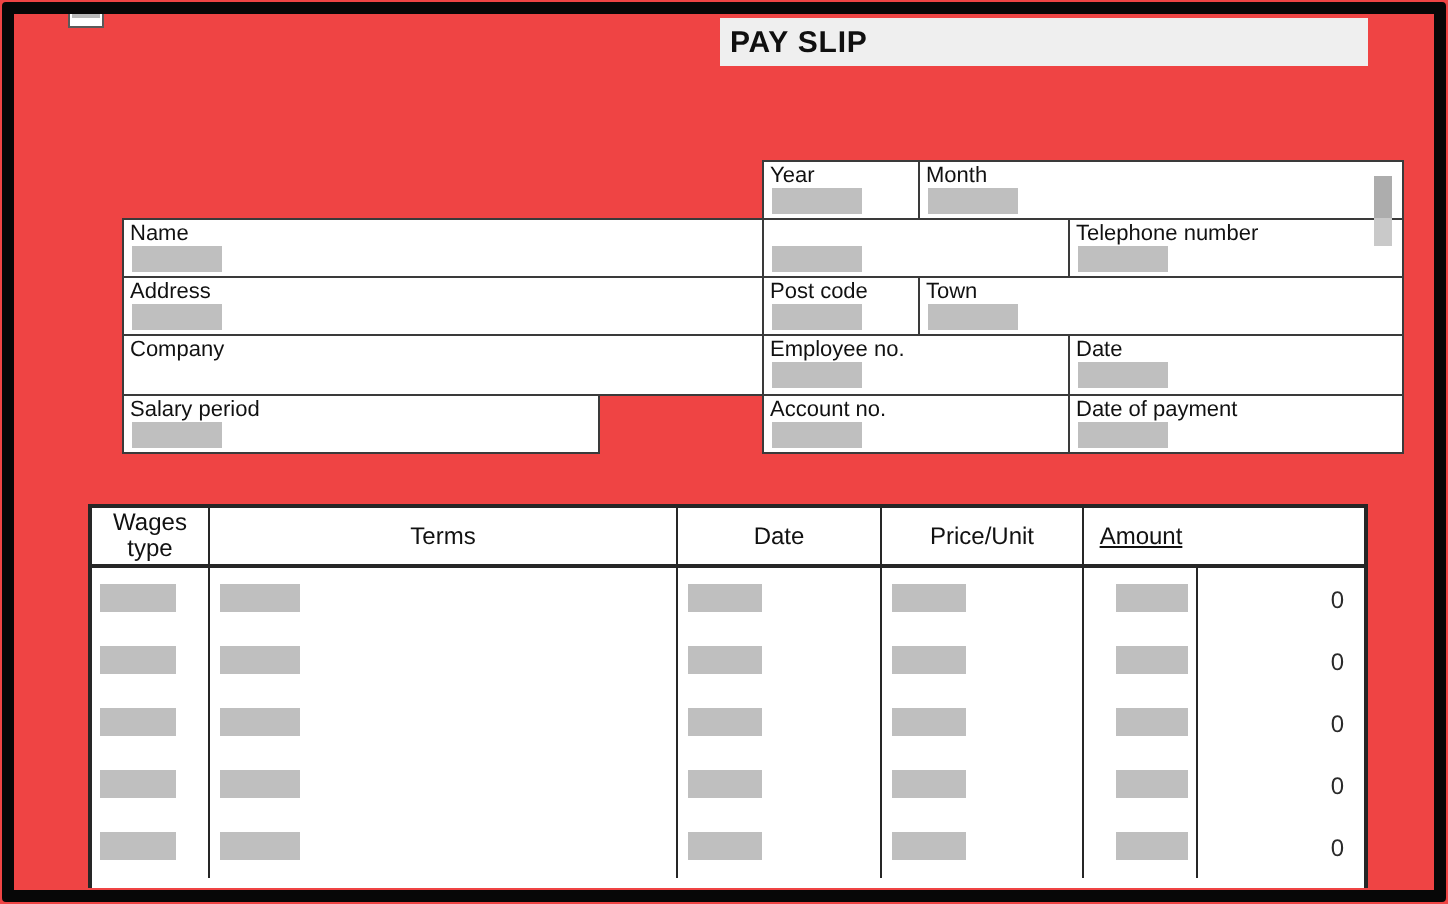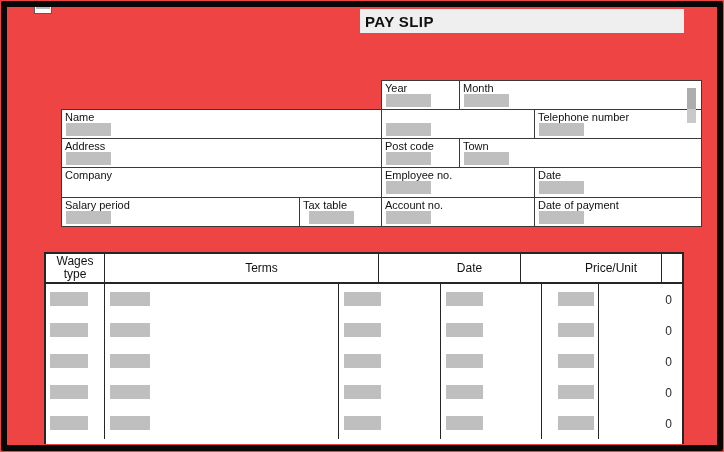--- a/index.html
+++ b/index.html
@@ -42,21 +42,21 @@
   .sb-thumb-dark{position:absolute;left:687px;top:88px;width:9px;height:21px;background:#adadad;}
   .sb-thumb-light{position:absolute;left:687px;top:109px;width:9px;height:14px;background:#c9c9c9;}
   
   .paytable{
     position:absolute;left:44px;top:252px;width:640px;height:192px;
     border:2px solid #262626;border-bottom:none;box-sizing:border-box;
     background:#fff;overflow:hidden;
   }
   .thead{
     display:grid;grid-template-columns:59px 234px 102px 101px 57px auto;
-    height:30px;border-bottom:2px solid #262626;box-sizing:border-box;gap:40px;
+    height:30px;border-bottom:2px solid #262626;box-sizing:border-box;
   }
   .th{
     border-right:1px solid #262626;display:flex;align-items:center;justify-content:center;
     text-align:center;font-size:12px;line-height:13px;color:#111;padding:0 2px;box-sizing:border-box;
   }
   .th:last-child{border-right:none;text-decoration:underline;}
   .trow{
     display:grid;grid-template-columns:59px 234px 102px 101px 57px auto;height:31px;
   }
   .tc{border-right:1px solid #262626;position:relative;box-sizing:border-box;}
@@ -126,24 +126,20 @@
   </div>
   <div class="fcell" style="left:518px;top:167px;width:168px;height:31px">
     <span class="flabel">Date</span>
     <div class="ph"></div>
   </div>
 
   <div class="fcell" style="left:45px;top:197px;width:239px;height:30px">
     <span class="flabel">Salary period</span>
     <div class="ph"></div>
   </div>
-  <div class="fcell" style="left:283px;top:197px;width:83px;height:30px">
-    <span class="flabel">Tax table</span>
-    <div class="ph" style="left:9px"></div>
-  </div>
   <div class="fcell" style="left:365px;top:197px;width:154px;height:30px">
     <span class="flabel">Account no.</span>
     <div class="ph"></div>
   </div>
   <div class="fcell" style="left:518px;top:197px;width:168px;height:30px">
     <span class="flabel">Date of payment</span>
     <div class="ph"></div>
   </div>
 
   <div class="sb-thumb-dark"></div>

